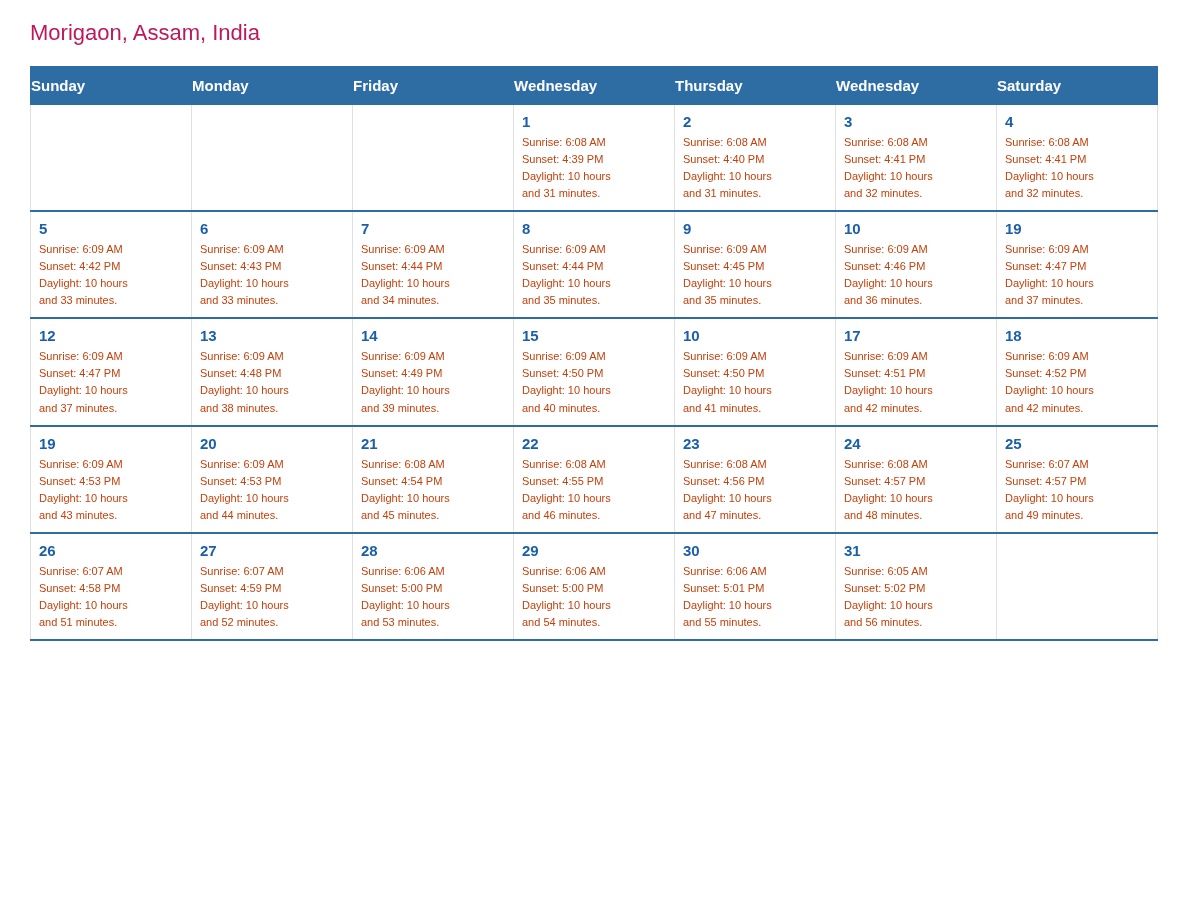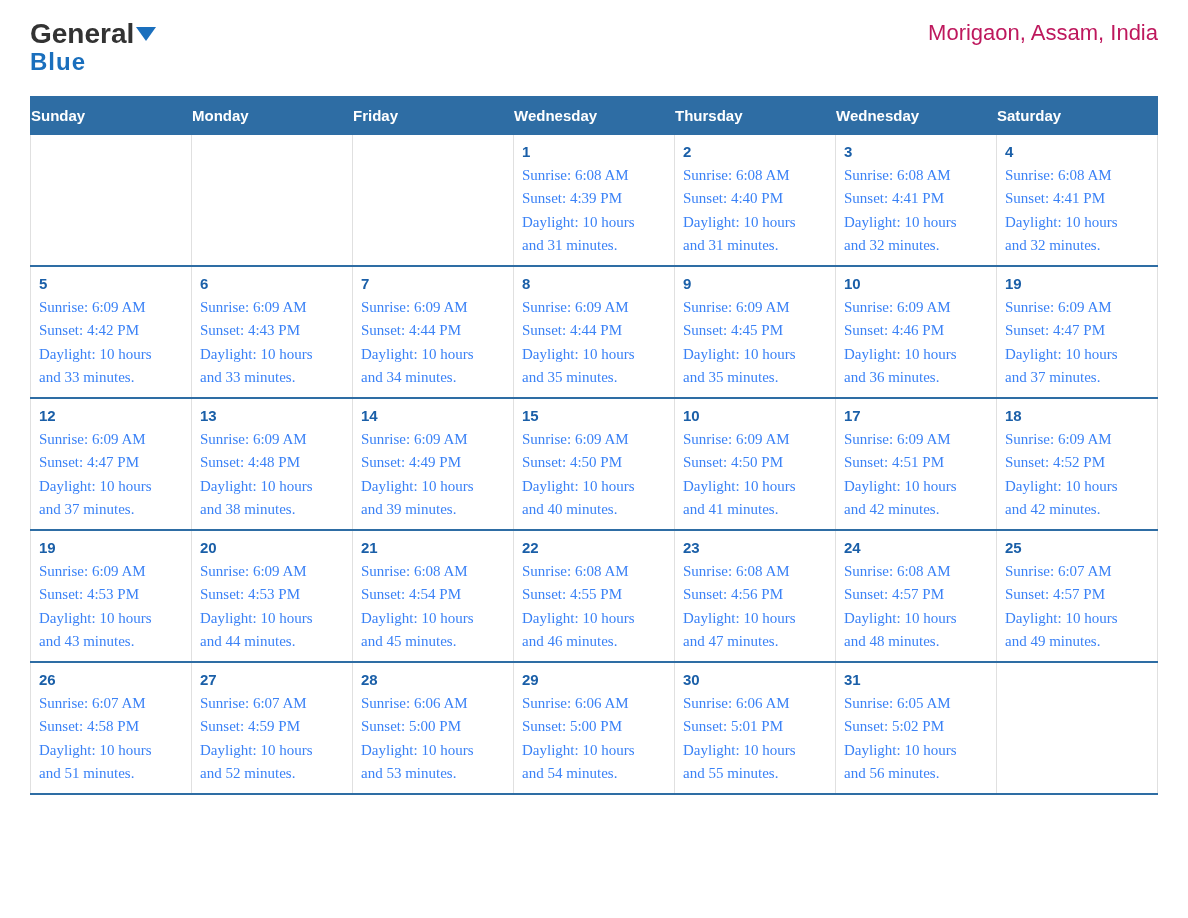--- a/index.html
+++ b/index.html
@@ -88,40 +88,32 @@
       color: #333;
     }
     .day-num {
       font-size: 15px;
       font-weight: bold;
       color: #1a5fa8;
       display: block;
       margin-bottom: 4px;
     }
     .day-info {
-      font-size: 15px;
-      color: #3b82f6;
+      font-size: 11px;
+      color: #c2410c;
       line-height: 1.55;
-      font-family: Liberation Serif, serif;
     }
     .empty-cell {
       background: #fff;
     }
   </style>
 </head>
 <body>
 
 <div class="header">
-  <div class="logo">
-    <div class="logo-line">
-      <span class="logo-text">General</span>
-      <span class="logo-arrow"></span>
-    </div>
-    <span class="logo-subtext">Blue</span>
-  </div>
   <div class="title-block">
     <h2>Morigaon, Assam, India</h2>
   </div>
 </div>
 
 <table class="calendar">
   <thead>
     <tr>
       <th>Sunday</th>
       <th>Monday</th>

